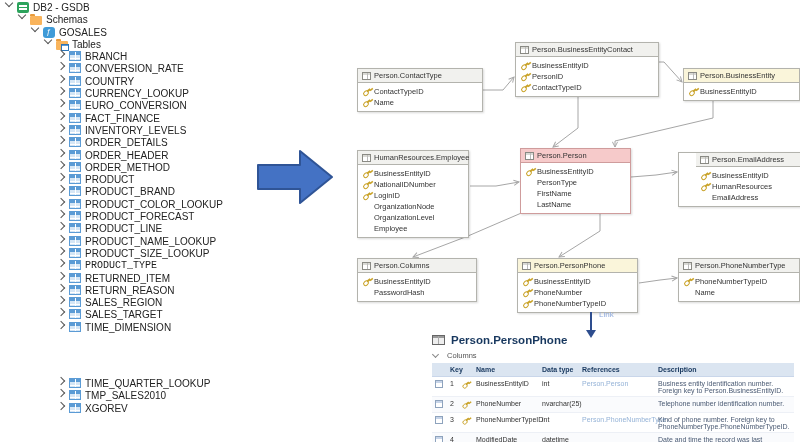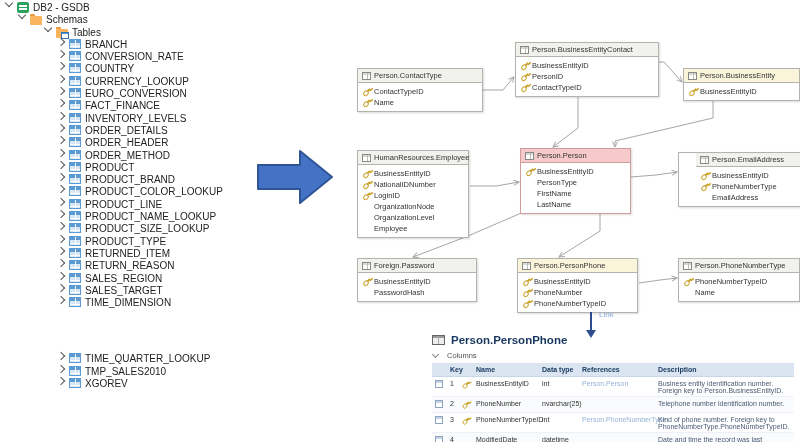--- a/index.html
+++ b/index.html
@@ -78,20 +78,25 @@
       <div class="tree-row" style="padding-left: 4px;">
         <span class="chev down"></span>
         <span class="ticon database"></span>
         <span>DB2 - GSDB</span>
       </div>
       <div class="tree-row" style="padding-left: 17px;">
         <span class="chev down"></span>
         <span class="ticon folder"></span>
         <span>Schemas</span>
       </div>
+      <div class="tree-row" style="padding-left: 30px;">
+        <span class="chev down"></span>
+        <span class="ticon schema"></span>
+        <span>GOSALES</span>
+      </div>
       <div class="tree-row" style="padding-left: 43px;">
         <span class="chev down"></span>
         <span class="ticon tablesfolder"></span>
         <span>Tables</span>
       </div>
       <div class="tree-row" style="padding-left: 56px;">
         <span class="chev right"></span>
         <span class="ticon table"></span>
         <span>BRANCH</span>
       </div>
@@ -151,33 +156,38 @@
         <span>PRODUCT_BRAND</span>
       </div>
       <div class="tree-row" style="padding-left: 56px;">
         <span class="chev right"></span>
         <span class="ticon table"></span>
         <span>PRODUCT_COLOR_LOOKUP</span>
       </div>
       <div class="tree-row" style="padding-left: 56px;">
         <span class="chev right"></span>
         <span class="ticon table"></span>
+        <span>PRODUCT_FORECAST</span>
+      </div>
+      <div class="tree-row" style="padding-left: 56px;">
+        <span class="chev right"></span>
+        <span class="ticon table"></span>
         <span>PRODUCT_LINE</span>
       </div>
       <div class="tree-row" style="padding-left: 56px;">
         <span class="chev right"></span>
         <span class="ticon table"></span>
         <span>PRODUCT_NAME_LOOKUP</span>
       </div>
       <div class="tree-row" style="padding-left: 56px;">
         <span class="chev right"></span>
         <span class="ticon table"></span>
         <span>PRODUCT_SIZE_LOOKUP</span>
       </div>
-      <div class="tree-row" style="padding-left: 56px;">
+      <div class="tree-row" style="padding-left: 56px; font-family: Liberation Mono, monospace;">
         <span class="chev right"></span>
         <span class="ticon table"></span>
         <span>PRODUCT_TYPE</span>
       </div>
       <div class="tree-row" style="padding-left: 56px;">
         <span class="chev right"></span>
         <span class="ticon table"></span>
         <span>RETURNED_ITEM</span>
       </div>
       <div class="tree-row" style="padding-left: 56px;">
@@ -350,32 +360,32 @@
           <span class="grid-icon"></span>
           <span>Person.EmailAddress</span>
         </div>
         <div class="entity-body">
           <div class="field">
             <span class="key-slot keyico"></span>
             <span>BusinessEntityID</span>
           </div>
           <div class="field">
             <span class="key-slot keyico"></span>
-            <span>PhoneNumberType</span>
+            <span>HumanResources</span>
           </div>
           <div class="field">
             <span class="key-slot"></span>
             <span>EmailAddress</span>
           </div>
         </div>
       </div>
       <div class="entity" style="left: 357px; top: 258px; width: 120px;">
         <div class="entity-header">
           <span class="grid-icon"></span>
-          <span>Foreign.Password</span>
+          <span>Person.Columns</span>
         </div>
         <div class="entity-body">
           <div class="field">
             <span class="key-slot keyico"></span>
             <span>BusinessEntityID</span>
           </div>
           <div class="field">
             <span class="key-slot"></span>
             <span>PasswordHash</span>
           </div>

